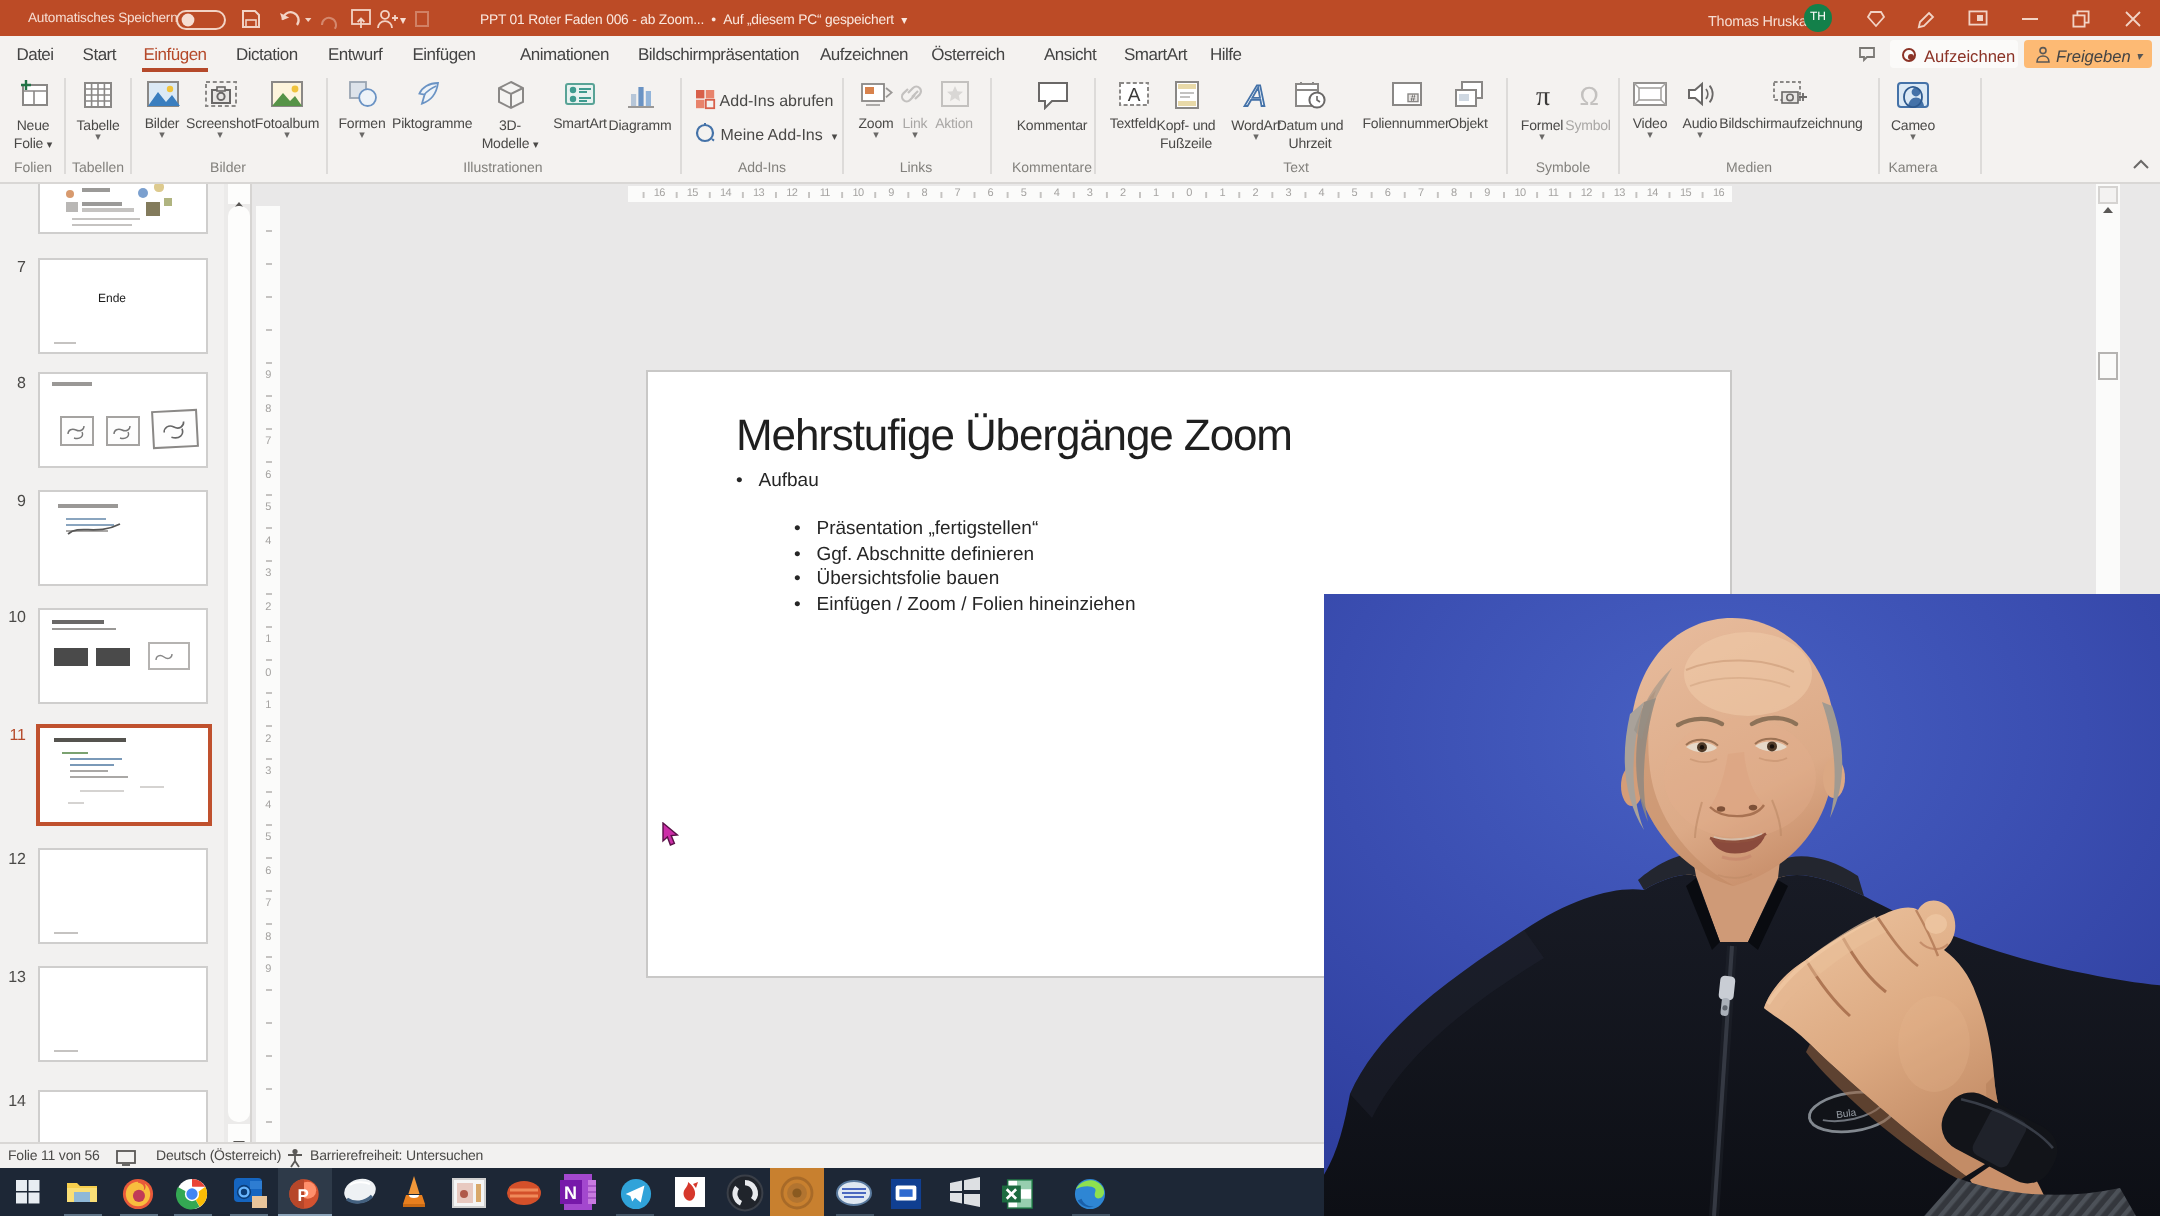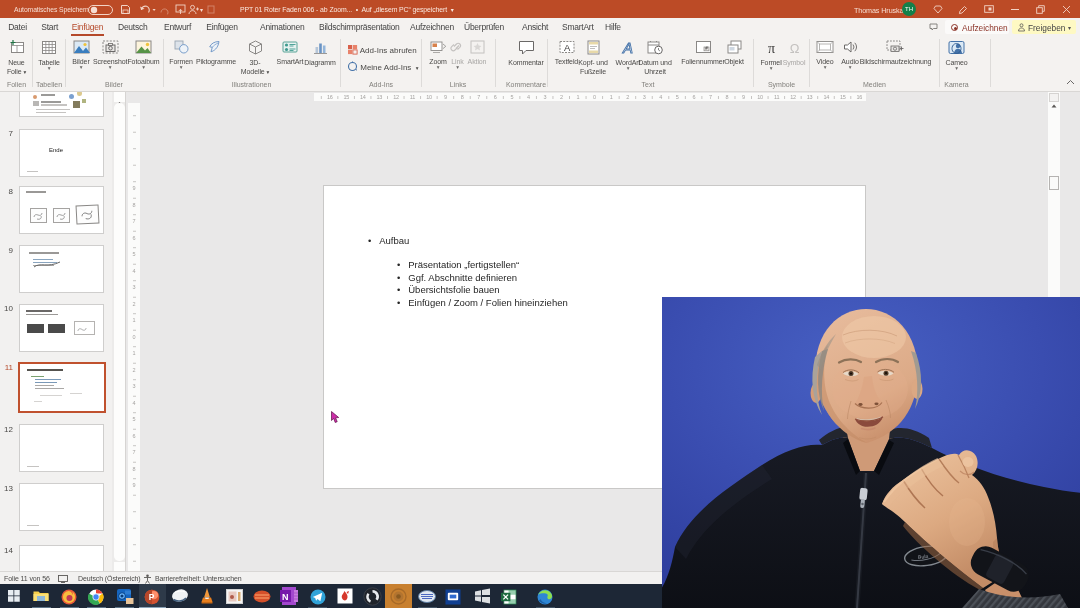--- a/index.html
+++ b/index.html
@@ -105,39 +105,39 @@
   </svg>
   <svg class="abs" style="left:1062px; top:4.5px;" width="9" height="9" viewBox="0 0 9 9">
     <path d="M1 1l7 7M8 1l-7 7" stroke="#f2d3c5" stroke-width="0.9"></path>
   </svg>
 </div>
 <div id="tabs">
   <span class="tab" style="left:8px; width:19px;">Datei</span>
   <span class="tab" style="left:41px; width:17px;text-align:right;">Start</span>
   <span class="tab sel" style="left:71px; width:33px;">Einfügen</span>
   <div class="ul" style="left:71px; width:33px;"></div>
-  <span class="tab" style="left:118px; width:28px;">Deutsch</span>
+  <span class="tab" style="left:118px; width:28px;">Dictation</span>
   <span class="tab" style="left:164px; width:22px;">Entwurf</span>
   <span class="tab" style="left:203px; width:38px;">Einfügen</span>
   <span class="tab" style="left:260px; width:39px;">Animationen</span>
   <span class="tab" style="left:319px; width:71px;">Bildschirmpräsentation</span>
   <span class="tab" style="left:410px; width:39px;">Aufzeichnen</span>
-  <span class="tab" style="left:464px; width:40px;">Überprüfen</span>
+  <span class="tab" style="left:464px; width:40px;">Österreich</span>
   <span class="tab" style="left:522px; width:22px;">Ansicht</span>
   <span class="tab" style="left:562px; width:28px;">SmartArt</span>
   <span class="tab" style="left:605px; width:15px;">Hilfe</span>
   <svg class="abs" style="left:929px; top:5px;" width="9" height="8" viewBox="0 0 9 8">
     <path d="M1 1h7v4.5H4.5L3 7V5.5H1z" fill="none" stroke="#7a7874" stroke-width="0.9"></path>
   </svg>
   <div class="abs" style="left:945px; top:2px; width:64px; height:14px; background:#fbfaf9; border-radius:2px;">
     <span class="abs" style="left:6px; top:4px; width:7px; height:7px; border-radius:50%; border:1.2px solid #8b3226;"></span>
       <span class="abs" style="left:8.7px; top:6.7px; width:3.6px; height:3.6px; border-radius:50%; background:#8b3226;"></span>
     <span class="abs" style="left:17px; top:3px; font-size:8.3px; color:#8b3226;">Aufzeichnen</span>
   </div>
-  <div class="abs" style="left:1012px; top:2px; width:64px; height:14px; background:#fef9c3; border-radius:2px;">
+  <div class="abs" style="left:1012px; top:2px; width:64px; height:14px; background:#fdba74; border-radius:2px;font-style:italic;">
     <svg class="abs" style="left:5px; top:3px;" width="9" height="9" viewBox="0 0 9 9">
       <circle cx="4.5" cy="2.3" r="1.5" fill="none" stroke="#5a5856" stroke-width="0.8"></circle>
       <path d="M1.5 8c0-1.8 1.3-3 3-3s3 1.2 3 3z" fill="none" stroke="#5a5856" stroke-width="0.8"></path>
     </svg>
     <span class="abs" style="left:16px; top:3px; font-size:8.3px; color:#444;">Freigeben</span>
     <span class="abs" style="left:56px; top:4px; font-size:6px; color:#555;">▾</span>
   </div>
 </div>
 <div id="ribbon">
   <div class="rsep" style="left:32px;"></div>
@@ -423,20 +423,21 @@
       <span class="ruln" style="left:425.5px;top:1px;width:8px;text-align:center;display:inline-block;">9</span>
       <span class="ruln" style="left:442.0px;top:1px;width:8px;text-align:center;display:inline-block;">10</span>
       <span class="ruln" style="left:458.6px;top:1px;width:8px;text-align:center;display:inline-block;">11</span>
       <span class="ruln" style="left:475.1px;top:1px;width:8px;text-align:center;display:inline-block;">12</span>
       <span class="ruln" style="left:491.6px;top:1px;width:8px;text-align:center;display:inline-block;">13</span>
       <span class="ruln" style="left:508.2px;top:1px;width:8px;text-align:center;display:inline-block;">14</span>
       <span class="ruln" style="left:524.8px;top:1px;width:8px;text-align:center;display:inline-block;">15</span>
       <span class="ruln" style="left:541.3px;top:1px;width:8px;text-align:center;display:inline-block;">16</span>
     </div>
   <div id="slide">
+    <div class="abs" style="left:44px; top:18.5px; font-size:22px; color:#1f1f1f; letter-spacing:-0.55px;">Mehrstufige Übergänge Zoom</div>
     <div class="abs" style="left:44px; top:49px; font-size:9.5px; color:#262626;">•&nbsp;&nbsp;&nbsp;Aufbau</div>
     <div class="abs" style="left:73px; top:73.3px; font-size:9.5px; color:#262626;">•&nbsp;&nbsp;&nbsp;Präsentation „fertigstellen“</div>
     <div class="abs" style="left:73px; top:85.8px; font-size:9.5px; color:#262626;">•&nbsp;&nbsp;&nbsp;Ggf. Abschnitte definieren</div>
     <div class="abs" style="left:73px; top:98.3px; font-size:9.5px; color:#262626;">•&nbsp;&nbsp;&nbsp;Übersichtsfolie bauen</div>
     <div class="abs" style="left:73px; top:110.8px; font-size:9.5px; color:#262626;">•&nbsp;&nbsp;&nbsp;Einfügen / Zoom / Folien hineinziehen</div>
     <svg class="abs" style="left:6px; top:225px;" width="10" height="13" viewBox="0 0 10 13">
       <path d="M1.5 0.5l0 9 2.2-2 1.5 4 2-0.8-1.6-3.9 3.1-0.3z" fill="#cc2ea8" stroke="#5a1148" stroke-width="0.7"></path>
     </svg>
   </div>
   <div id="vruler">

